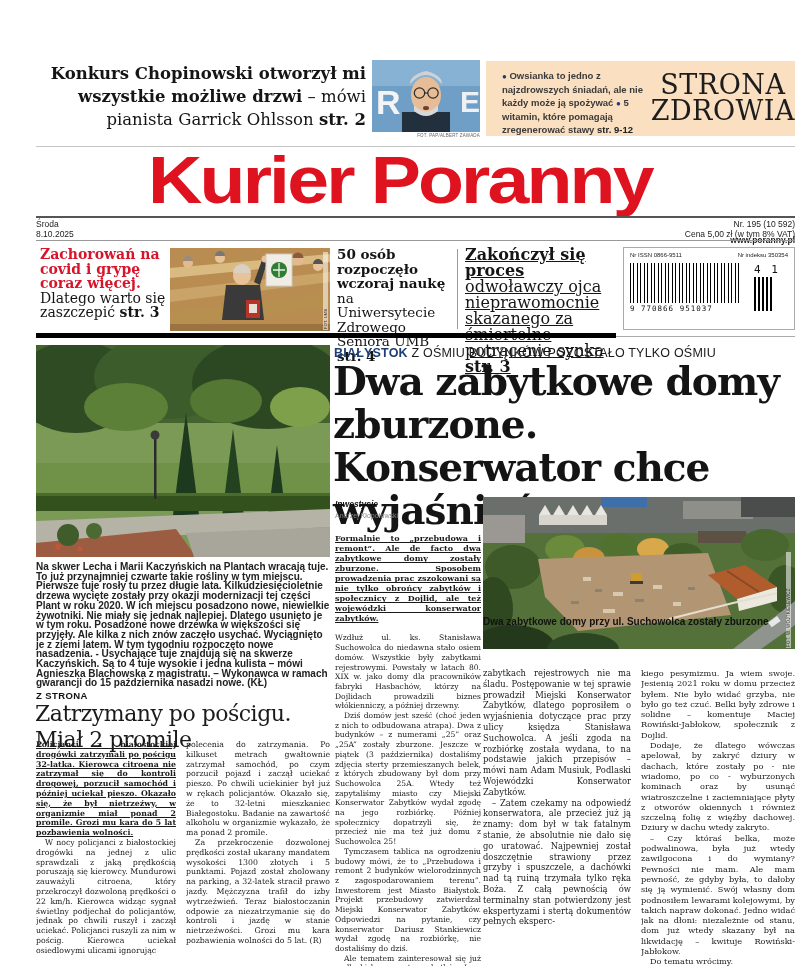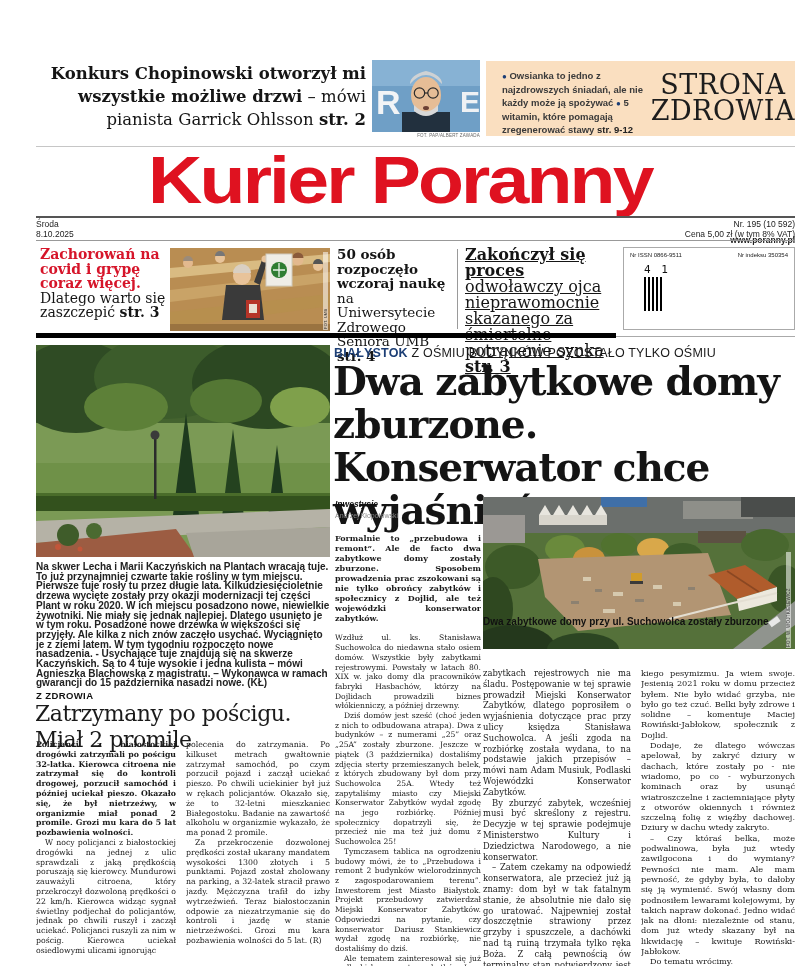--- a/index.html
+++ b/index.html
@@ -71,21 +71,21 @@
   .park-caption{position:absolute;left:36px;top:562px;width:294px;font-weight:bold;
                 font-size:10px;line-height:9.7px;color:#222;}
   .section-label{position:absolute;font-size:9.5px;font-weight:bold;letter-spacing:.4px;color:#111;}
   .police-headline{position:absolute;left:35px;top:701px;width:300px;font-family:"DejaVu Serif",serif;
                    font-size:22px;line-height:26px;letter-spacing:-.5px;color:#1a1a1a;font-weight:normal;}
 
   .textcol{position:absolute;font-family:"DejaVu Serif",serif;text-align:justify;color:#1a1a1a;overflow:hidden;}
   .textcol p{margin:0;}
   .textcol p.ind{text-indent:9px;}
   .textcol p.gap{margin-top:10px;}
-  .lead-bold{font-weight:bold;}
+  .lead-bold{font-weight:bold;text-decoration:underline;}
 
   .police-col1{left:36px;top:740px;width:140px;height:226px;font-size:7.8px;line-height:9.8px;}
   .police-col2{left:186px;top:740px;width:144px;height:226px;font-size:7.8px;line-height:9.8px;}
 
   
   .kicker{position:absolute;left:334px;top:346px;font-size:12.5px;letter-spacing:.2px;}
   .kicker .loc{color:#1c3e75;font-weight:bold;}
   .kicker .rest{color:#1a1a1a;}
   .headline{position:absolute;left:333px;top:360px;width:468px;font-family:"DejaVu Serif",serif;
             font-weight:bold;font-size:39px;line-height:43px;letter-spacing:-1px;color:#141414;}
@@ -215,20 +215,24 @@
     <span>odwoławczy ojca nieprawomocnie skazanego za śmiertelne potrącenie synka</span>
     <span class="b">str. 3</span>
   </div>
 
   <div class="barcode-box">
     <div class="bc-labels">
       <span>Nr ISSN 0866-9511</span>
       <span>Nr indeksu 350354</span>
     </div>
     <div class="bc-row">
+      <div class="bc-main">
+        <div class="bars"></div>
+        <div class="digits">9 770866 951037</div>
+      </div>
       <div class="bc-addon">
         <div class="addon-num">4 1</div>
         <div class="bars"></div>
       </div>
     </div>
   </div>
 
   <div class="blackbar"></div>
   <div class="grayline"></div>
 
@@ -256,21 +260,21 @@
       <circle cx="58" cy="186" r="8" fill="#4a6a31"></circle>
       <circle cx="22" cy="202" r="3" fill="#c2563a"></circle>
       <circle cx="44" cy="204" r="2.5" fill="#c2563a"></circle>
       <rect x="118" y="94" width="2.5" height="60" fill="#2b2b2b"></rect>
       <circle cx="119" cy="90" r="4.5" fill="#3a3a3a"></circle>
     </svg>
   </div>
 
   <div class="park-caption">Na skwer Lecha i Marii Kaczyńskich na Plantach wracają tuje. To już przynajmniej czwarte takie rośliny w tym miejscu. Pierwsze tuje rosły tu przez długie lata. Kilkudziesięcioletnie drzewa wycięte zostały przy okazji modernizacji tej części Plant w roku 2020. W ich miejscu posadzono nowe, niewielkie żywotniki. Nie miały się jednak najlepiej. Dlatego usunięto je w tym roku. Posadzone nowe drzewka w większości się przyjęły. Ale kilka z nich znów zaczęło usychać. Wyciągnięto je z ziemi latem. W tym tygodniu rozpoczęto nowe nasadzenia. - Usychające tuje znajdują się na skwerze Kaczyńskich. Są to 4 tuje wysokie i jedna kulista – mówi Agnieszka Blachowska z magistratu. – Wykonawca w ramach gwarancji do 15 października nasadzi nowe. (KŁ)</div>
 
-  <div class="section-label" style="left:36px;top:690px;">Z ZDROWIA</div>
+  <div class="section-label" style="left:36px;top:690px;">Z STRONA</div>
   <div class="police-headline">Zatrzymany po pościgu. Miał 2 promile</div>
 
   <div class="textcol police-col1">
     <p class="lead-bold">Policjanci z białostockiej drogówki zatrzymali po pościgu 32-latka. Kierowca citroena nie zatrzymał się do kontroli drogowej, porzucił samochód i później uciekał pieszo. Okazało się, że był nietrzeźwy, w organizmie miał ponad 2 promile. Grozi mu kara do 5 lat pozbawienia wolności.</p>
     <p class="ind">W nocy policjanci z białostockiej drogówki na jednej z ulic sprawdzali z jaką prędkością poruszają się kierowcy. Mundurowi zauważyli citroena, który przekroczył dozwoloną prędkości o 22 km/h. Kierowca widząc sygnał świetlny podjechał do policjantów, jednak po chwili ruszył i zaczął uciekać. Policjanci ruszyli za nim w pościg. Kierowca uciekał osiedlowymi ulicami ignorując</p>
   </div>
   <div class="textcol police-col2">
     <p>polecenia do zatrzymania. Po kilkuset metrach gwałtownie zatrzymał samochód, po czym porzucił pojazd i zaczął uciekać pieszo. Po chwili uciekinier był już w rękach policjantów. Okazało się, że to 32-letni mieszkaniec Białegostoku. Badanie na zawartość alkoholu w organizmie wykazało, że ma ponad 2 promile.</p>
     <p class="ind">Za przekroczenie dozwolonej prędkości został ukarany mandatem wysokości 1300 złotych i 5 punktami. Pojazd został zholowany na parking, a 32-latek stracił prawo jazdy. Mężczyzna trafił do izby wytrzeźwień. Teraz białostoczanin odpowie za niezatrzymanie się do kontroli i jazdę w stanie nietrzeźwości. Grozi mu kara pozbawienia wolności do 5 lat. (R)</p>
   </div>
@@ -341,21 +345,20 @@
       <rect x="286" y="122" width="11" height="6" fill="#e8e8e8" transform="rotate(-36 291 125)"></rect>
       <ellipse cx="30" cy="150" rx="42" ry="22" fill="#24381c"></ellipse>
       <ellipse cx="100" cy="152" rx="36" ry="16" fill="#2c4522"></ellipse>
     </svg>
   </div>
   <div class="vcred" style="left:786px;top:552px;height:94px;">FOT. W. WOJTKIELEWICZ</div>
   <div class="aerial-caption">Dwa zabytkowe domy przy ul. Suchowolca zostały zburzone</div>
 
   <div class="textcol story-col2">
     <p>zabytkach rejestrowych nie ma śladu. Postępowanie w tej sprawie prowadził Miejski Konserwator Zabytków, dlatego poprosiłem o wyjaśnienia dotyczące prac przy ulicy księdza Stanisława Suchowolca. A jeśli zgoda na rozbiórkę została wydana, to na podstawie jakich przepisów – mówi nam Adam Musiuk, Podlaski Wojewódzki Konserwator Zabytków.</p>
-    <p class="ind">By zburzyć zabytek, wcześniej musi być skreślony z rejestru. Decyzje w tej sprawie podejmuje Ministerstwo Kultury i Dziedzictwa Narodowego, a nie konserwator.</p>
     <p class="ind">– Zatem czekamy na odpowiedź konserwatora, ale przecież już ją znamy: dom był w tak fatalnym stanie, że absolutnie nie dało się go uratować. Najpewniej został doszczętnie strawiony przez grzyby i spuszczele, a dachówki nad tą ruiną trzymała tylko ręka Boża. Z całą pewnością ów terminalny stan potwierdzony jest ekspertyzami i stertą dokumentów pełnych eksperc-</p>
   </div>
 
   <div class="textcol story-col3">
     <p>kiego pesymizmu. Ja wiem swoje. Jesienią 2021 roku w domu przecież byłem. Nie było widać grzyba, nie było go też czuć. Belki były zdrowe i solidne – komentuje Maciej Rowiński-Jabłokow, społecznik z Dojlid.</p>
     <p class="ind">Dodaje, że dlatego wówczas apelował, by zakryć dziury w dachach, które zostały po - nie wiadomo, po co - wyburzonych kominach oraz by usunąć wiatroszczelne i zaciemniające płyty z otworów okiennych i również szczelną folię z więźby dachowej. Dziury w dachu wtedy zakryto.</p>
     <p class="ind">– Czy któraś belka, może podwalinowa, była już wtedy zawilgocona i do wymiany? Pewności nie mam. Ale mam pewność, że gdyby była, to dałoby się ją wymienić. Swój własny dom podnosiłem lewarami kolejowymi, by takich napraw dokonać. Jedno widać jak na dłoni: niezależnie od stanu, dom już wtedy skazany był na likwidację – kwituje Rowiński-Jabłokow.</p>
     <p class="ind">Do tematu wrócimy.</p>
   </div>
 

